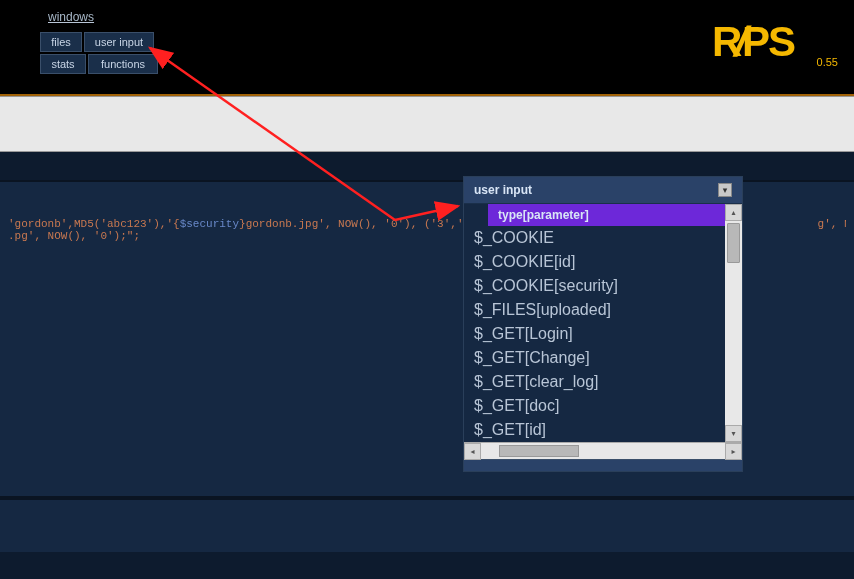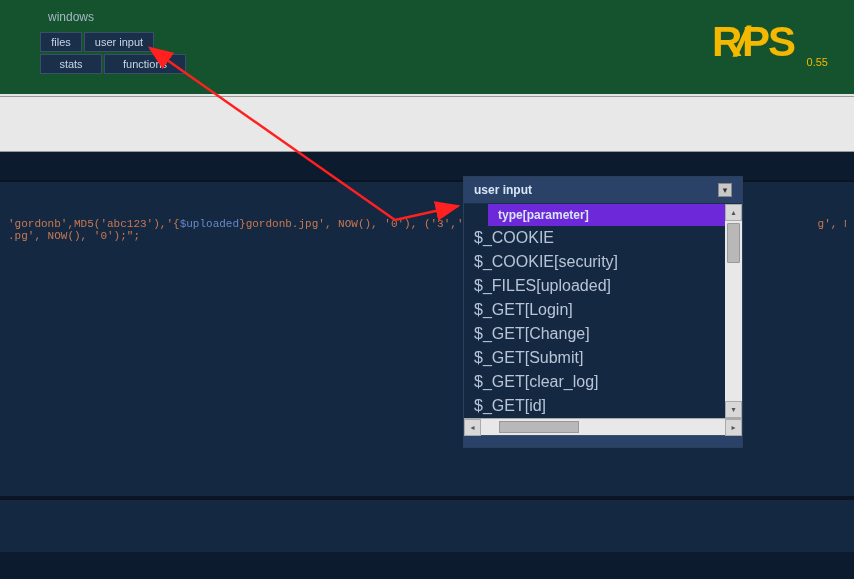--- a/index.html
+++ b/index.html
@@ -1,28 +1,28 @@
 <!DOCTYPE html>
 <html><head>
 <meta charset="utf-8">
 <style>
 * { margin: 0; padding: 0; box-sizing: border-box; }
 body { width: 854px; height: 579px; background: #0d1b2e; font-family: Arial, sans-serif; font-size: 12px; color: #b8c5d6; overflow: hidden; position: relative; }
-.header { background: #14532d; height: 96px; border-bottom: 2px solid #e5e5e5; position: relative; padding: 10px 40px; }
+.header { background: #000000; height: 96px; border-bottom: 2px solid #a16207; position: relative; padding: 10px 40px; text-decoration: underline; }
 .windows-label { color: #a8b8c8; font-size: 12px; margin-bottom: 8px; padding-left: 8px; }
 .button-grid { display: inline-block; }
 .button-row { display: flex; gap: 2px; margin-bottom: 2px; }
 .hdr-btn { background: #1a2f4a; border: 1px solid #3a4f6a; color: #c8d5e6; padding: 3px 8px; font-size: 11px; cursor: pointer; text-align: center; }
 .hdr-btn.files { width: 42px; }
 .hdr-btn.userinput { width: 70px; }
-.hdr-btn.stats { width: 62px; }
-.hdr-btn.functions { width: 82px; }
+.hdr-btn.stats { width: 46px; }
+.hdr-btn.functions { width: 70px; }
 .logo { position: absolute; right: 60px; top: 18px; font-family: Arial, sans-serif; font-weight: bold; font-size: 42px; color: #f5b800; letter-spacing: -2px; }
 .logo .slash { display: inline-block; transform: skewX(-15deg); margin: 0 -4px; }
-.version { position: absolute; right: 26px; top: 56px; font-size: 11px; color: #f5b800; }
+.version { position: absolute; right: 16px; top: 56px; font-size: 11px; color: #f5b800; }
 .white-bar { background: #e8e8e8; height: 56px; border-top: 1px solid #999; border-bottom: 1px solid #999; }
 .dark-bar { background: #0d1b2e; height: 28px; }
 .code-area { background: #152842; padding: 36px 8px; height: 318px; border-top: 2px solid #0a1422; border-bottom: 2px solid #0a1422; font-family: 'Courier New', monospace; font-size: 11px; color: #c87850; position: relative; }
 .code-line { white-space: nowrap; overflow: hidden; }
 .code-var { color: #6888c8; }
 .code-str { color: #c87850; font-family: Liberation Mono, monospace; }
 .panel { position: absolute; left: 463px; top: 176px; width: 280px; background: #152842; border: 1px solid #2a3f5a; z-index: 10; }
 .panel-header { background: #2a4268; padding: 6px 10px; display: flex; justify-content: space-between; align-items: center; border-bottom: 1px solid #1a2f4a; }
 .panel-title { color: #d8e5f6; font-weight: bold; font-size: 12px; }
 .panel-close { width: 14px; height: 14px; background: #c8c8c8; border: 1px solid #888; font-size: 9px; display: flex; align-items: center; justify-content: center; cursor: pointer; color: #333; }
@@ -57,45 +57,46 @@
   </div>
   <div class="logo">R<span class="slash">/</span>PS</div>
   <div class="version">0.55</div>
 </div>
 
 <div class="white-bar"></div>
 <div class="dark-bar"></div>
 
 <div class="code-area">
   <div class="code-line">
-    <span class="code-str">'gordonb',MD5('abc123'),'{</span><span class="code-var">$uploaded</span><span class="code-str">}gordonb.jpg', NOW(), '0'),  ('3','Hack','M</span>
+    <span class="code-str">'gordonb',MD5('abc123'),'{</span><span class="code-var">$security</span><span class="code-str">}gordonb.jpg', NOW(), '0'),  ('3','Hack','M</span>
     <span style="display:inline-block; width:288px;"></span>
     <span class="code-str">g', NOW(), '0'),</span>
   </div>
   <div class="code-line">
     <span class="code-str">.pg', NOW(), '0');";</span>
   </div>
 </div>
 
 <div class="footer"></div>
 
 <div class="panel">
   <div class="panel-header">
     <span class="panel-title">user input</span>
     <span class="panel-close">▾</span>
   </div>
   <div class="panel-body">
     <div class="panel-list-header">type[parameter]</div>
     <div class="panel-item">$_COOKIE</div>
+    <div class="panel-item">$_COOKIE[id]</div>
     <div class="panel-item">$_COOKIE[security]</div>
     <div class="panel-item">$_FILES[uploaded]</div>
     <div class="panel-item">$_GET[Login]</div>
     <div class="panel-item">$_GET[Change]</div>
-    <div class="panel-item">$_GET[Submit]</div>
     <div class="panel-item">$_GET[clear_log]</div>
+    <div class="panel-item">$_GET[doc]</div>
     <div class="panel-item">$_GET[id]</div>
     <div class="vscroll">
       <div class="scroll-arrow">▴</div>
       <div class="scroll-track">
         <div class="scroll-thumb" style="top:2px; height:40px;"></div>
       </div>
       <div class="scroll-arrow">▾</div>
     </div>
   </div>
   <div class="hscroll-container">

